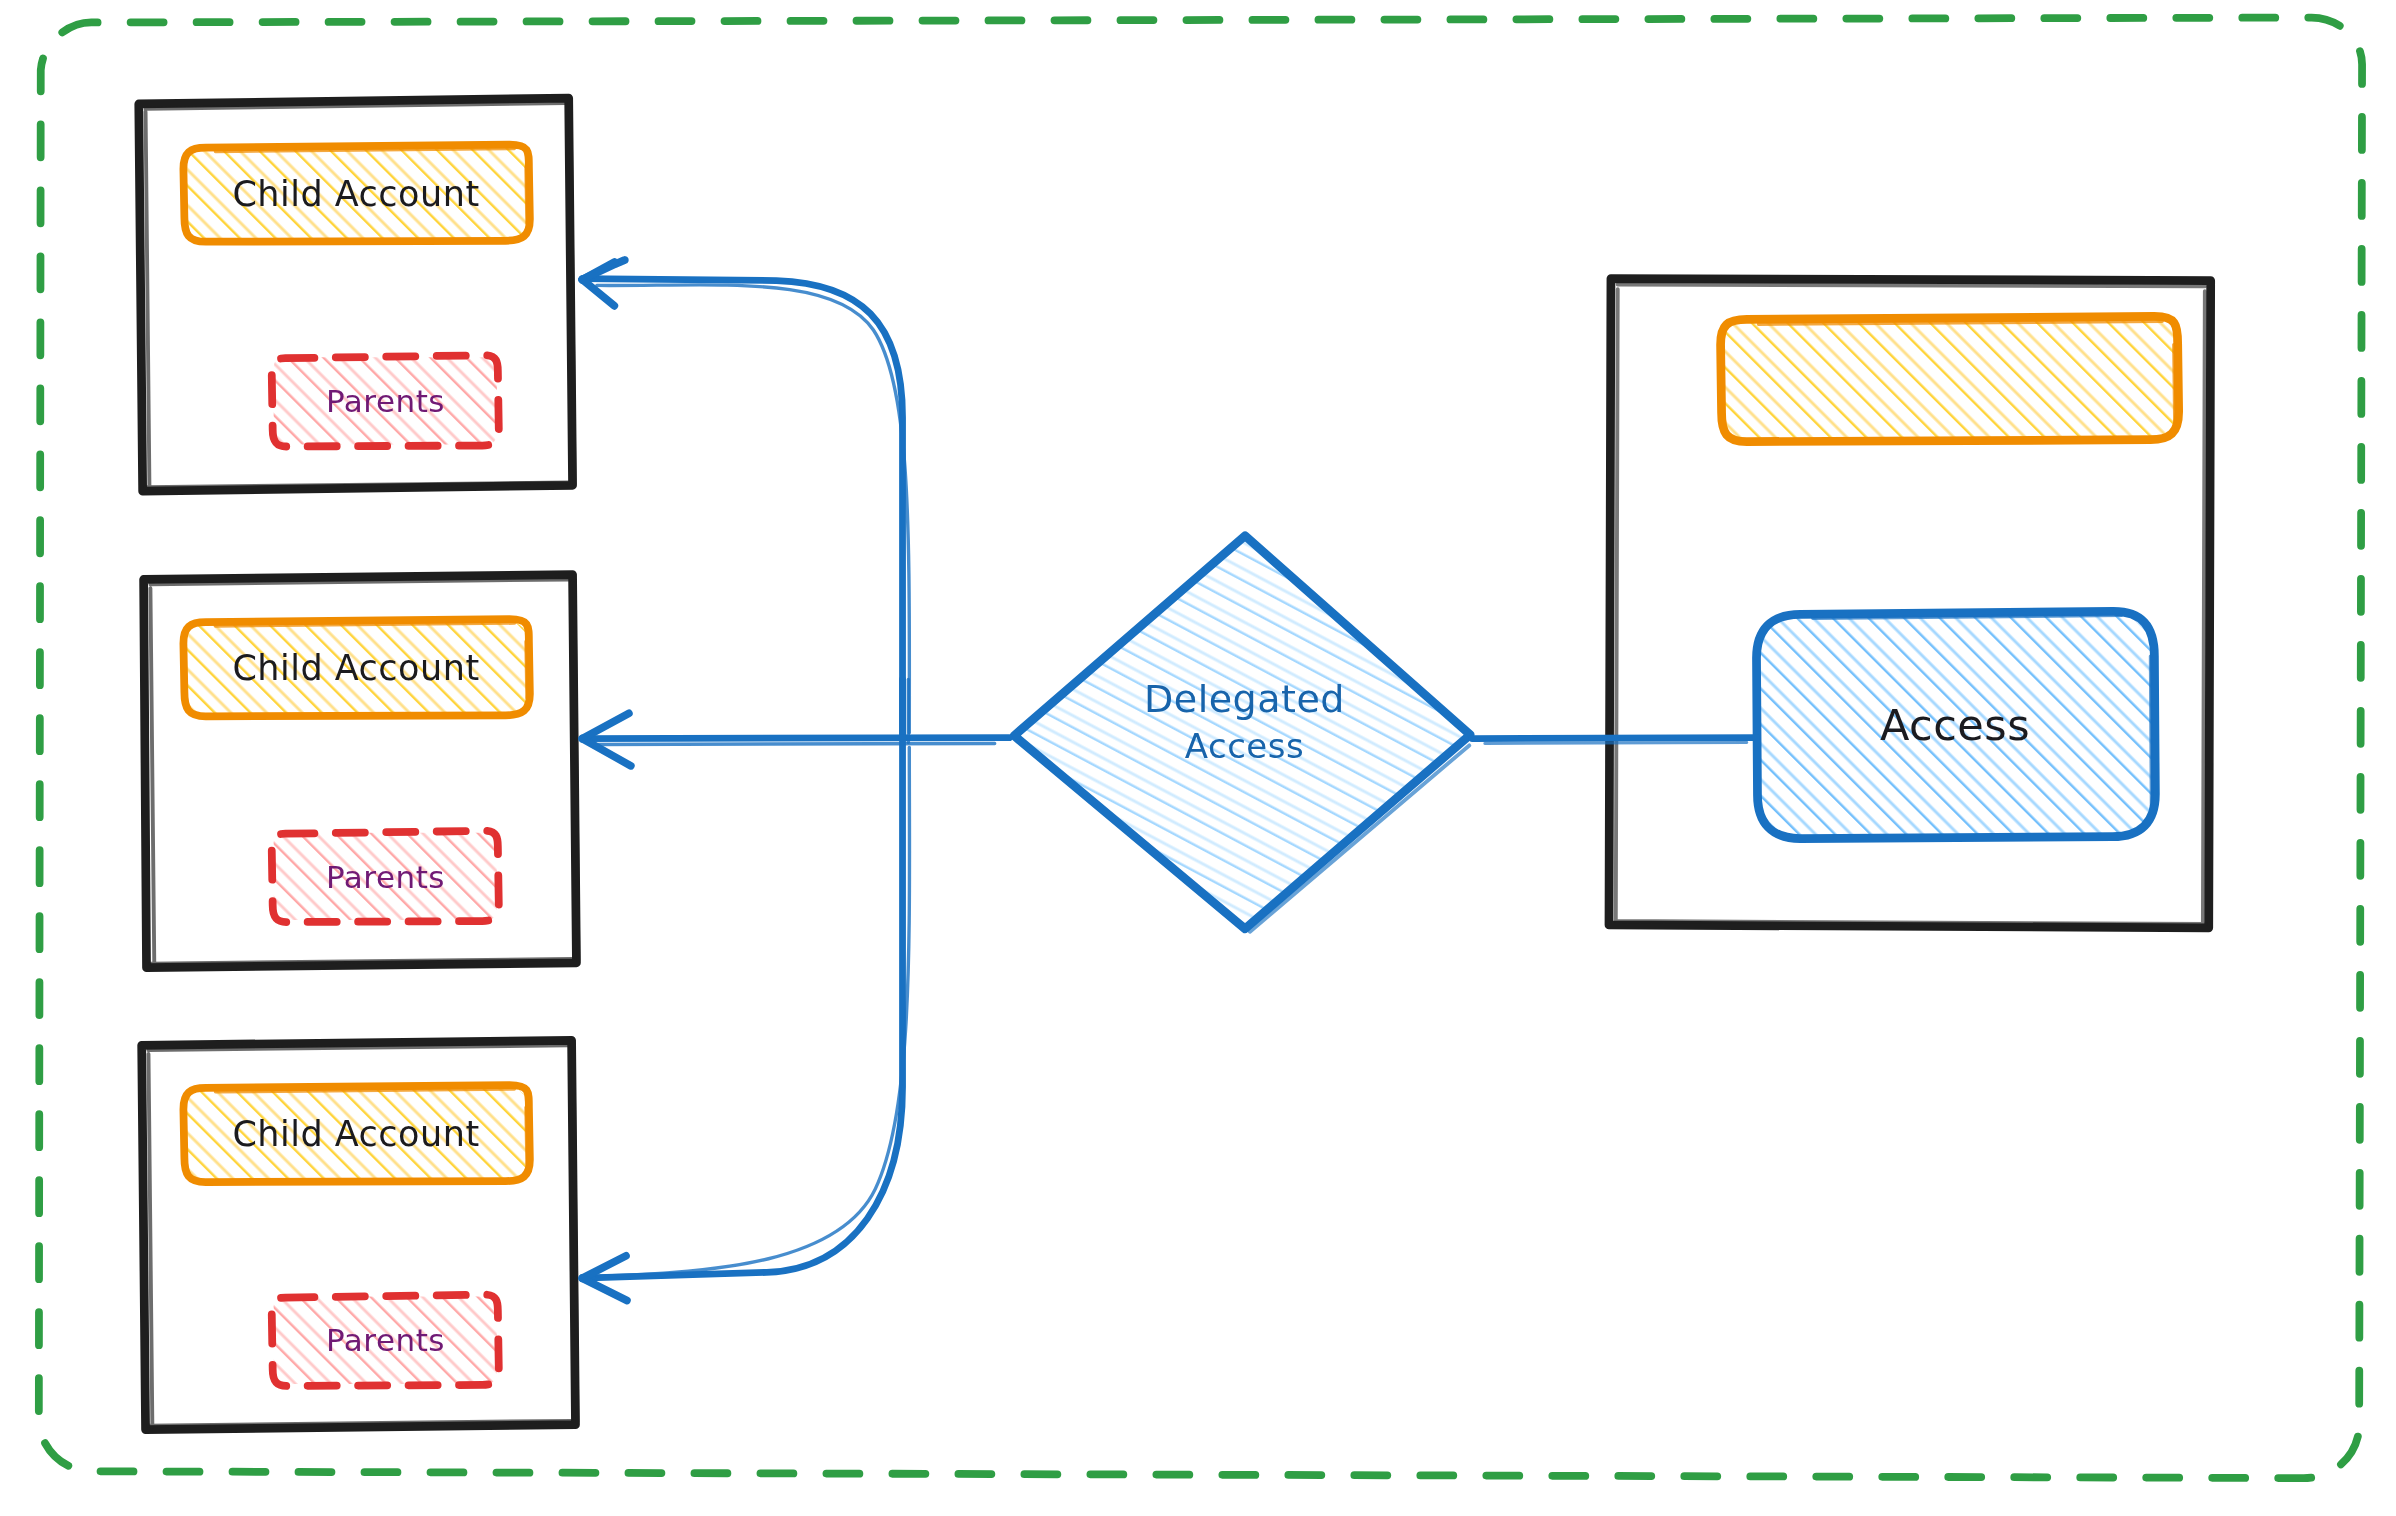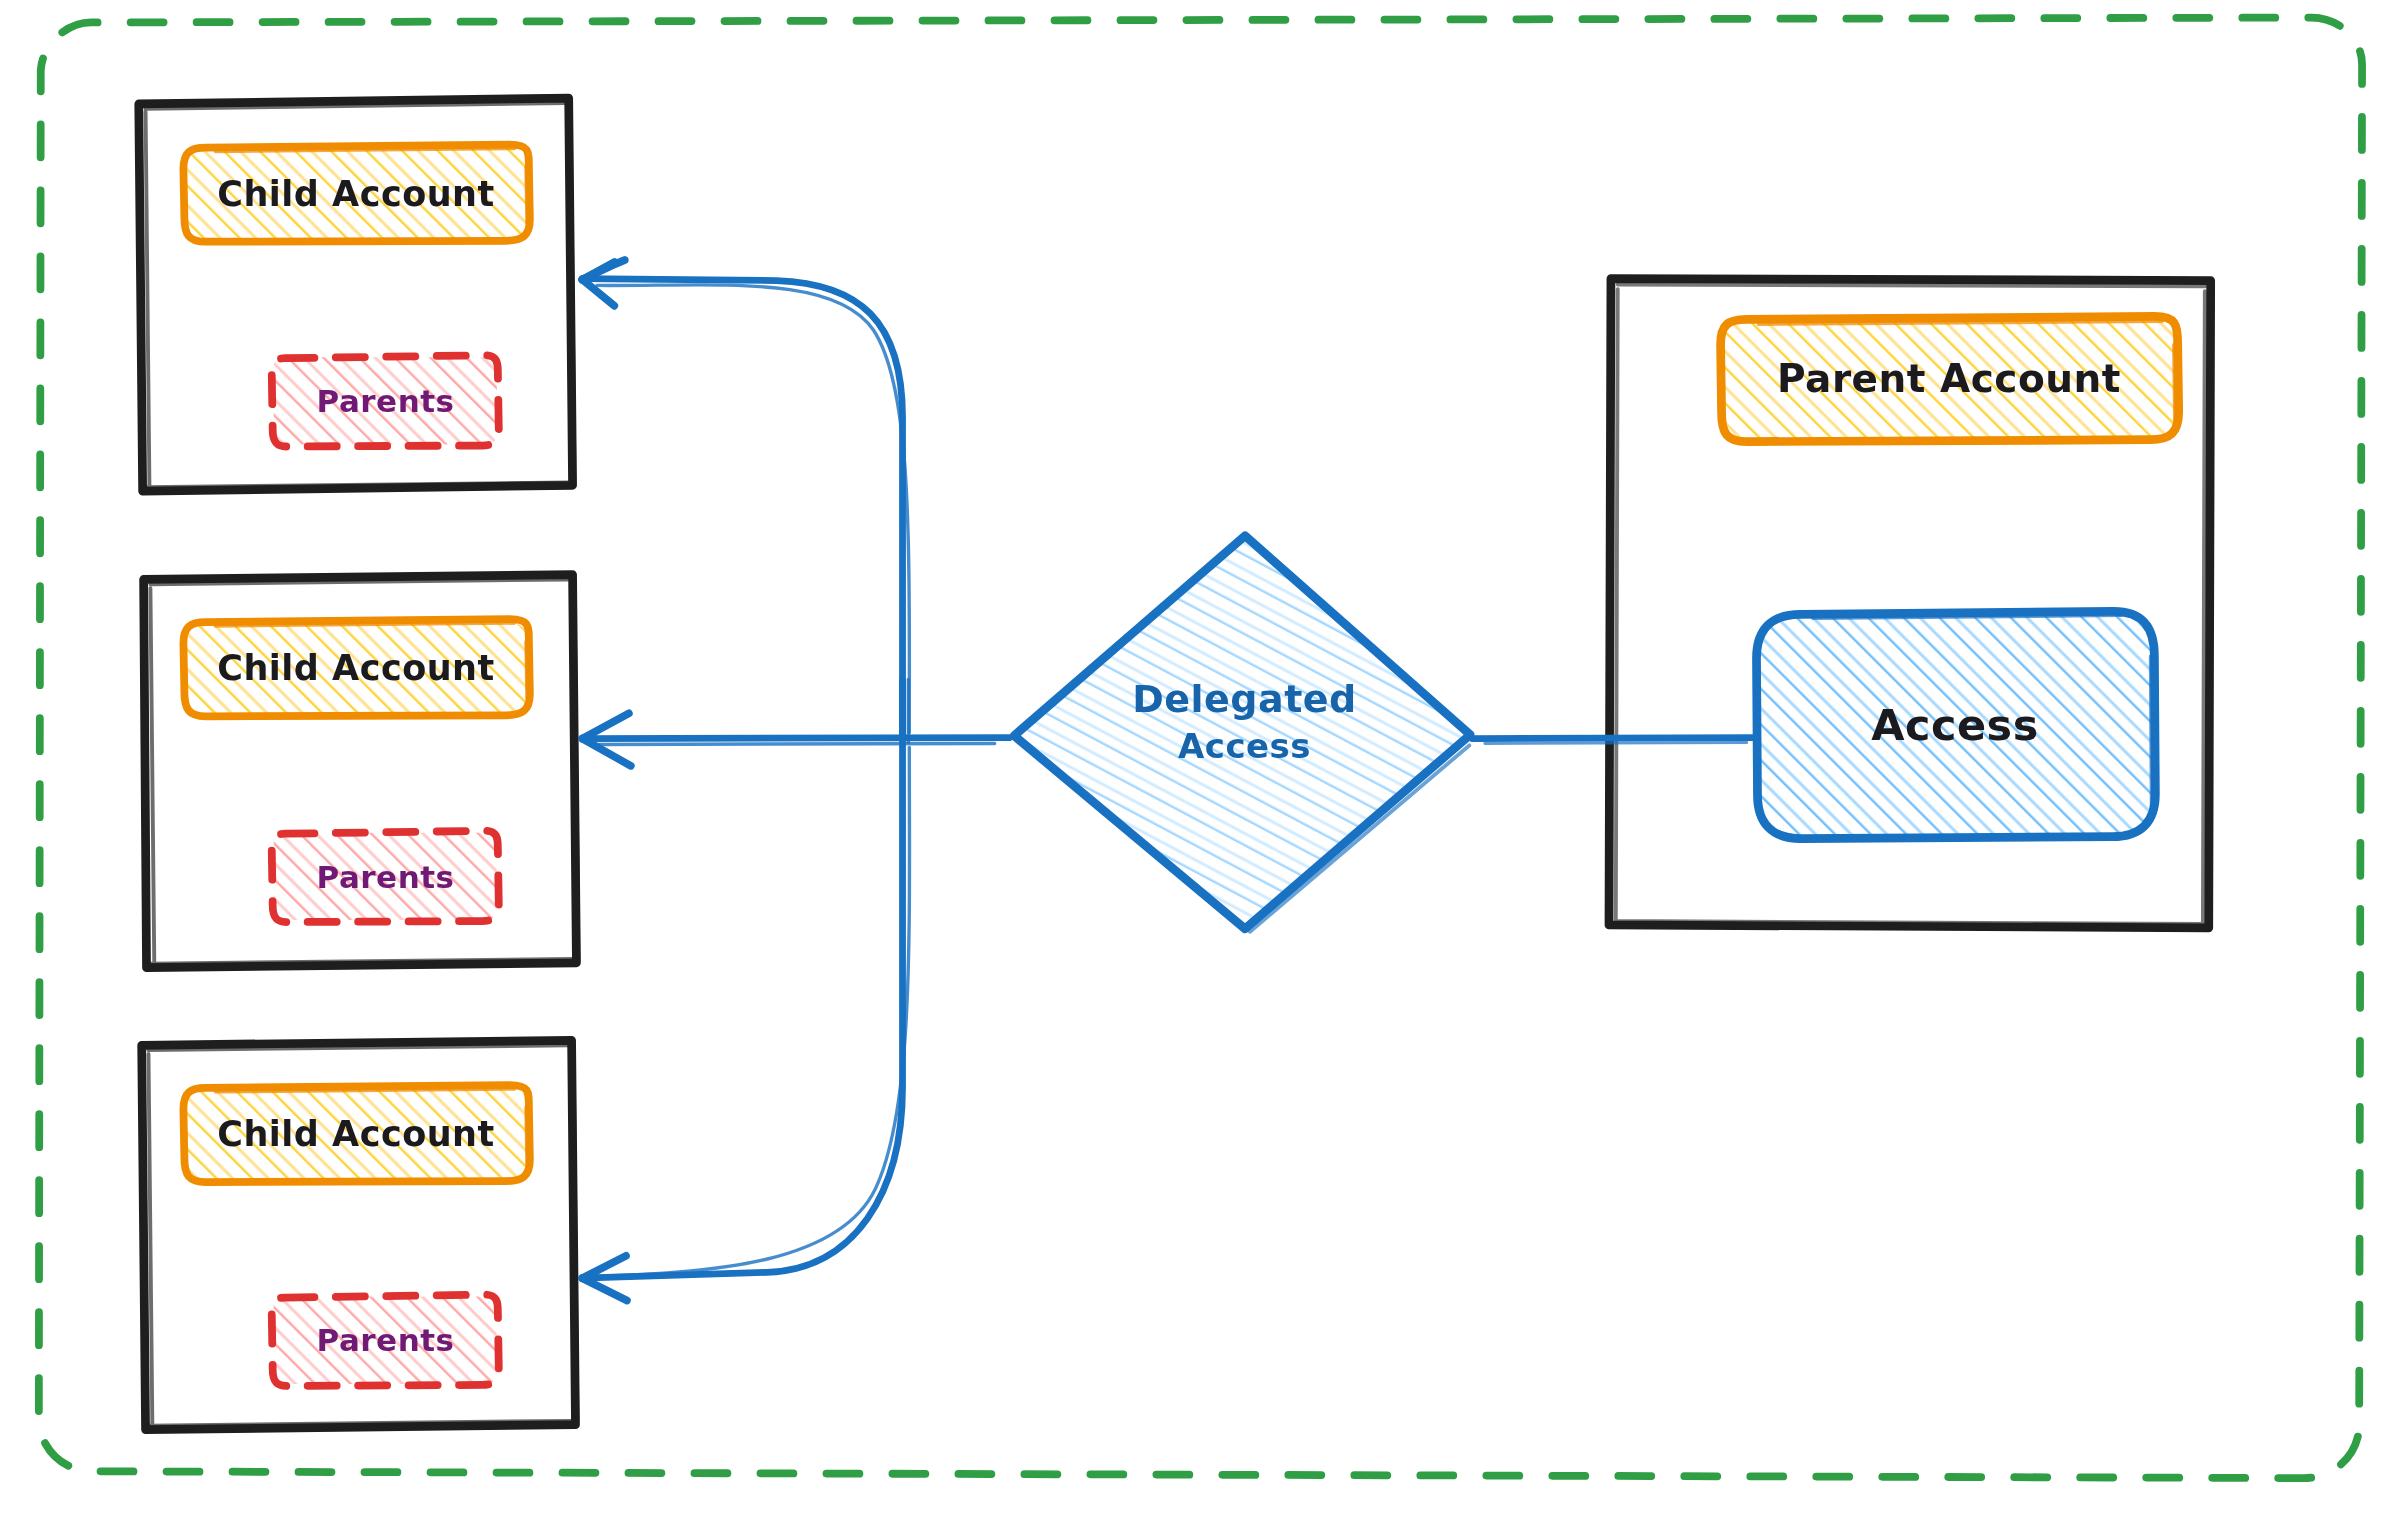--- a/index.html
+++ b/index.html
@@ -27,21 +27,21 @@
   }
   .lbl {
     position: absolute;
     display: flex;
     align-items: center;
     justify-content: center;
     text-align: left;
     white-space: pre;
     pointer-events: none;
     font-family: "DejaVu Sans", sans-serif;
-    font-weight: 700;
+    font-weight: 400;
     letter-spacing: 0.5px;
   }
   .lbl-dark { color: #1b1b1f; }
   .lbl-red  { color: #701a75; }
   .lbl-blue { color: #1864ab; }
 </style>
 </head>
 <body>
 
 <div id="canvas">
@@ -188,20 +188,19 @@
 
   <div class="lbl lbl-dark" style="left:184px; top:147px; width:344px; height:93px; font-size:35px;">Child Account</div>
   <div class="lbl lbl-red" style="left:274px; top:357px; width:223px; height:87px; font-size:31px;">Parents</div>
 
   <div class="lbl lbl-dark" style="left:184px; top:621px; width:344px; height:93px; font-size:35px;">Child Account</div>
   <div class="lbl lbl-red" style="left:274px; top:833px; width:223px; height:87px; font-size:31px;">Parents</div>
 
   <div class="lbl lbl-dark" style="left:184px; top:1087px; width:344px; height:93px; font-size:35px;">Child Account</div>
   <div class="lbl lbl-red" style="left:274px; top:1296px; width:223px; height:87px; font-size:31px;">Parents</div>
 
-  <div class="lbl lbl-dark" style="left:1721px; top:318px; width:456px; height:121px; font-size:39px;">Parent Account</div>
   <div class="lbl lbl-dark" style="left:1756px; top:613px; width:398px; height:223px; font-size:43px;">Access</div>
 
   <div class="lbl lbl-blue" style="left:1089px; top:679px; width:311px; height:39px; font-size:38px;">Delegated</div>
   <div class="lbl lbl-blue" style="left:1089px; top:726px; width:311px; height:39px; font-size:34px;">Access</div>
 
 </div>
 
 
 </body></html>

